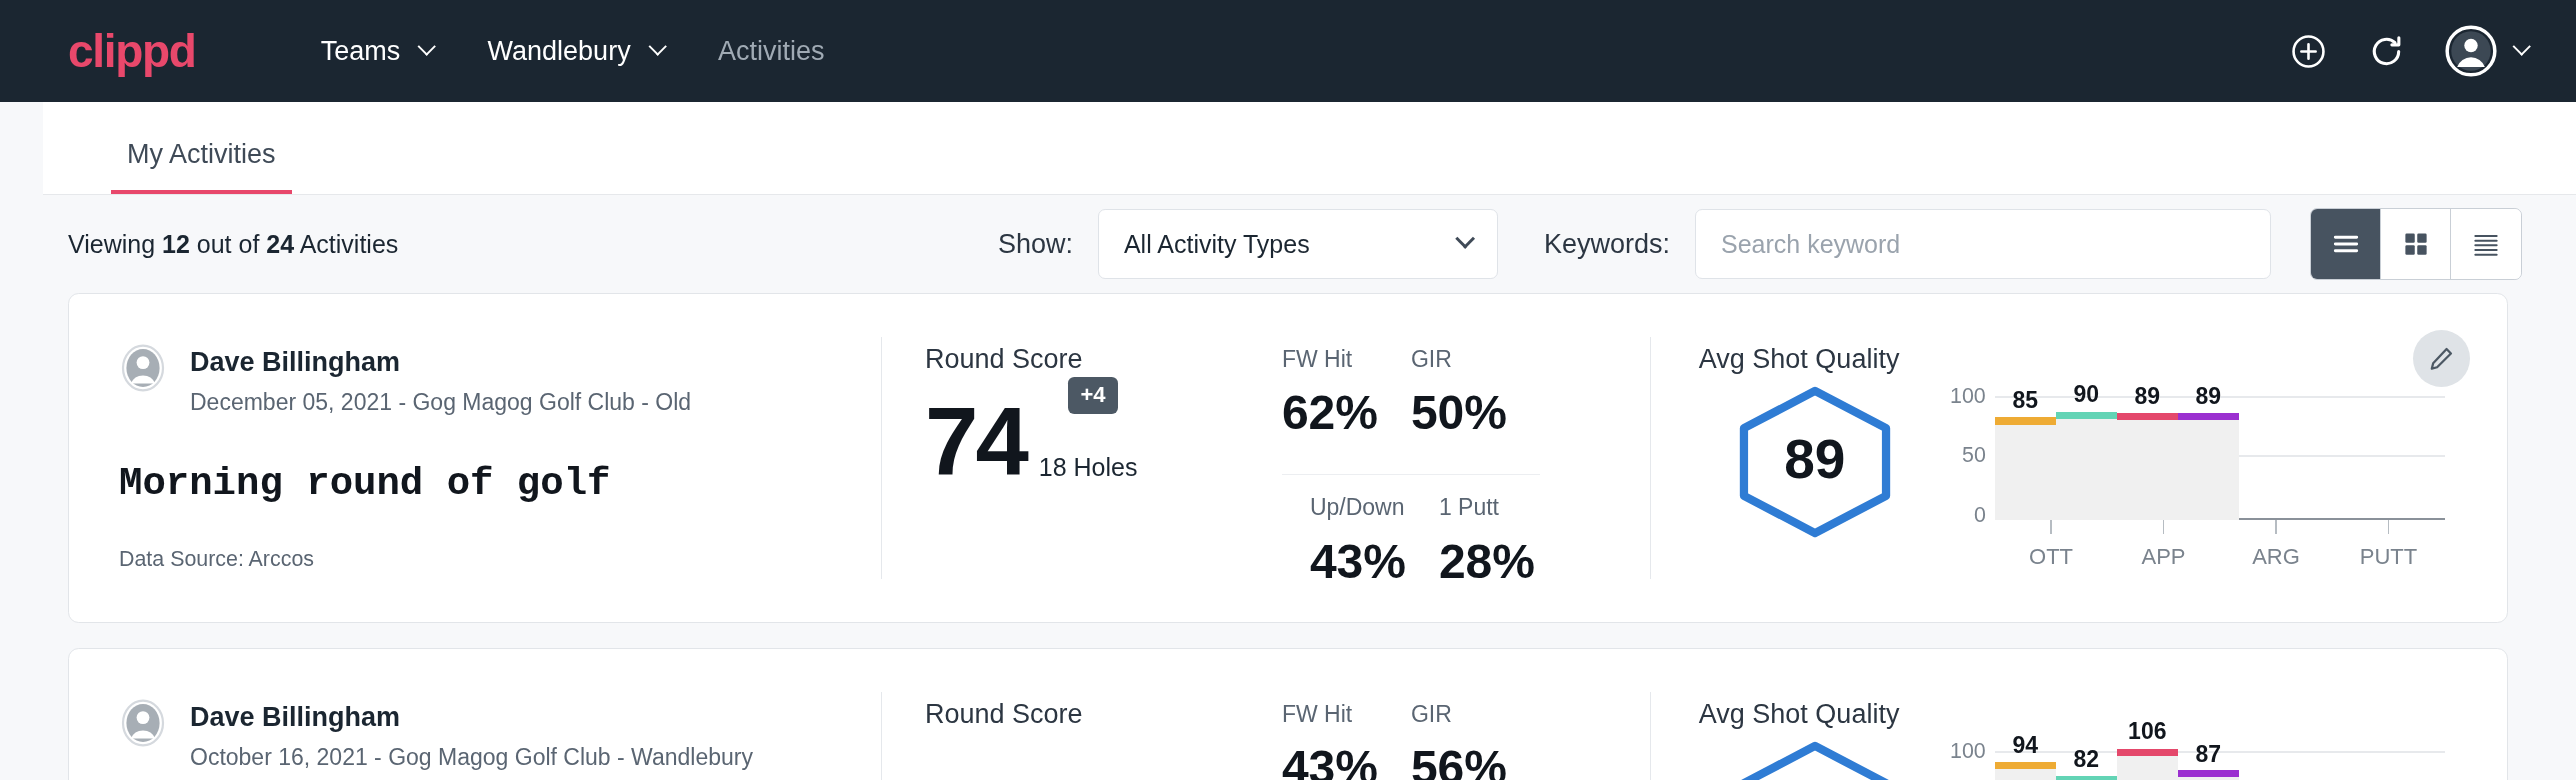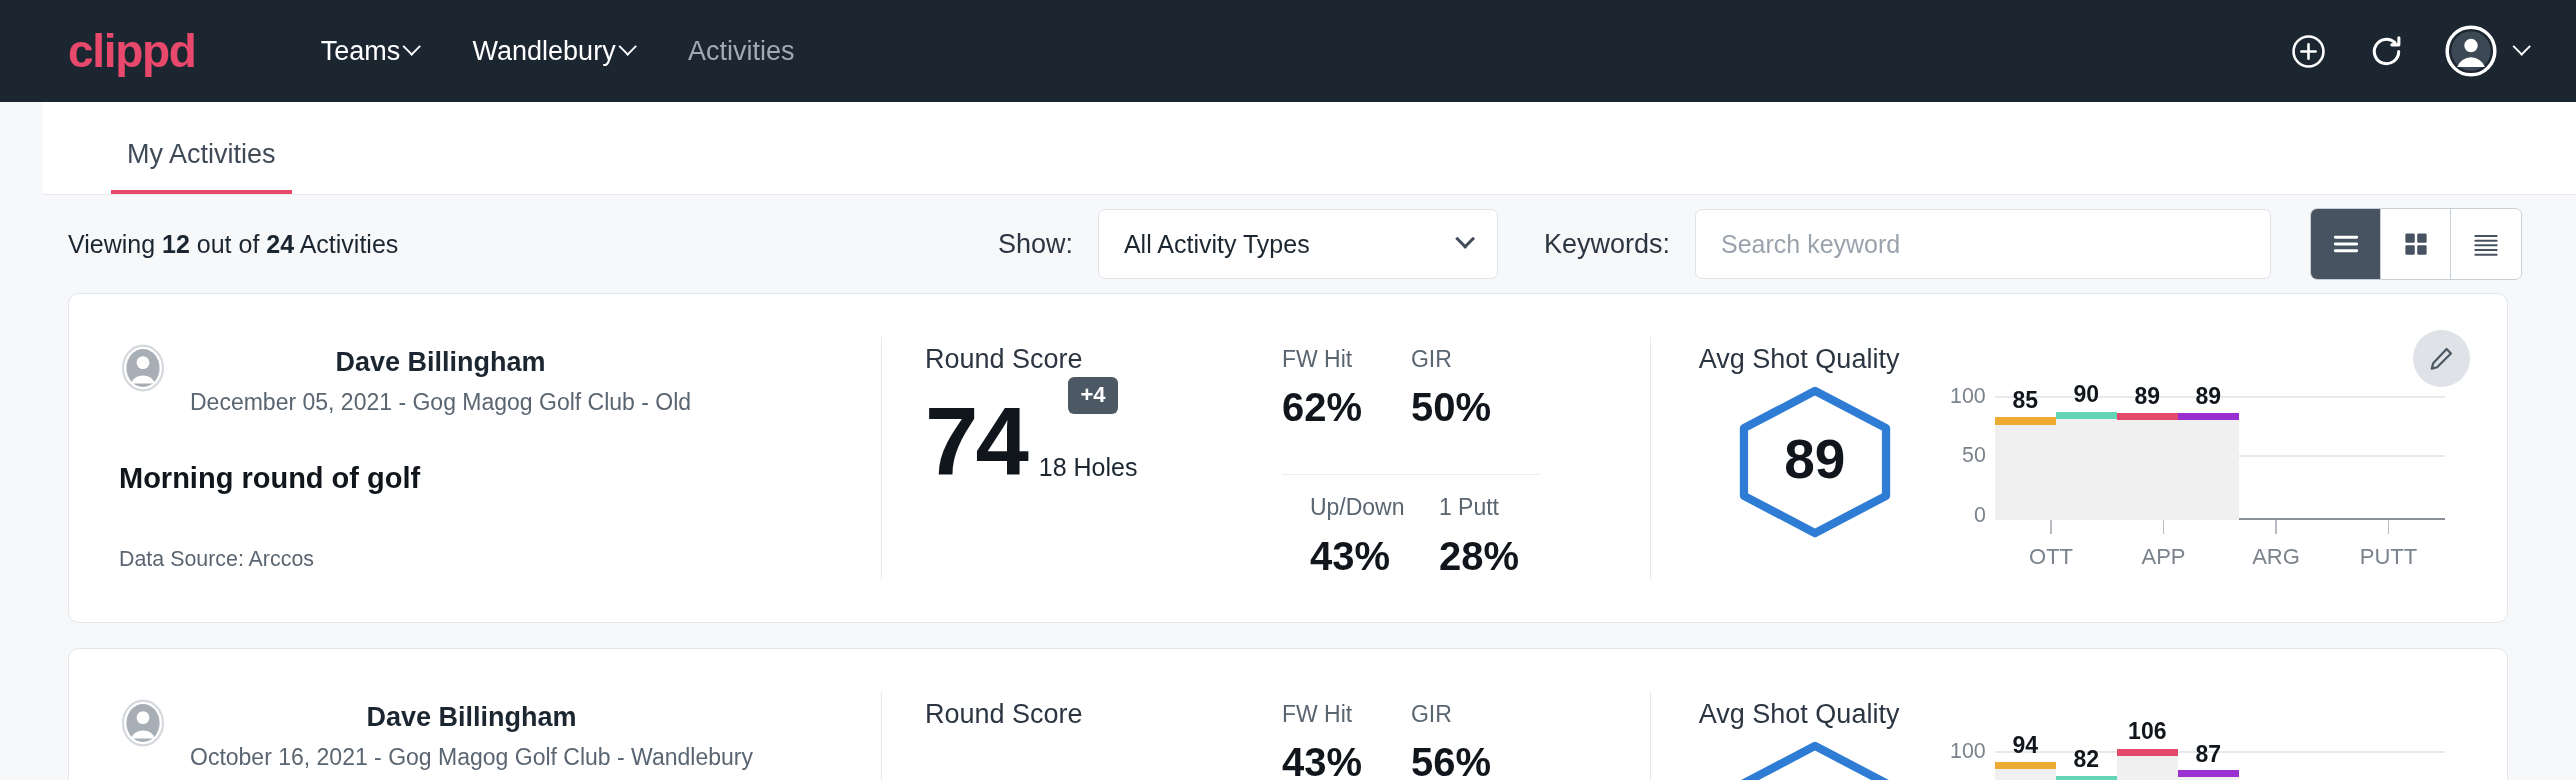--- a/index.html
+++ b/index.html
@@ -22,21 +22,21 @@
   .logo {
     font-size: 46px;
     font-weight: 700;
     color: #e8486b;
     letter-spacing: -1.3px;
     margin-right: 98px;
     line-height: 1;
   }
   .navlinks { display: flex; align-items: center; gap: 0px; flex: 1; }
   .navlink {
-    display: flex; align-items: center; gap: 5px;
+    display: flex; align-items: center; gap: 20px;
     color: #ffffff;
     font-size: 27px;
     padding: 9px 27px;
     cursor: pointer;
     white-space: nowrap;
   }
   .navlink.dim { color: #a0aab4; }
   .chev {
     display: inline-block;
     width: 13.4px; height: 13.4px;
@@ -128,24 +128,24 @@
     background: #ffffff;
     border: 0.9px solid #e2e5e9;
     border-radius: 10.7px;
     height: 330px;
     display: flex;
     position: relative;
     margin-bottom: 25px;
   }
   .col-left { width: 812px; padding: 50px 0 0 50px; position: relative; }
   .who { display: flex; align-items: flex-start; gap: 23px; }
-  .who-txt { padding-top: 1.8px; text-align: center; }
+  .who-txt { padding-top: 1.8px; }
   .who-name { font-size: 27px; font-weight: 700; color: #1b2631; line-height: 1.2; }
   .who-sub { font-size: 23px; color: #5a6572; margin-top: 10.7px; }
-  .card-title { font-size: 29px; font-weight: 700; color: #11161d; margin-top: 46px; }
+  .card-title { font-size: 39px; font-weight: 700; color: #11161d; margin-top: 46px; font-family: Liberation Mono, monospace; }
   .datasource { font-size: 21.4px; color: #5a6572; position: absolute; bottom: 50px; left: 50px; }
 
   .vdiv { width: 0.9px; background: #e5e8ec; margin: 43px 0; }
 
   .col-score { width: 768px; padding: 50px 0 0 43px; display: flex; }
   .score-block { width: 357px; }
   .blk-label { font-size: 27px; color: #2c3642; }
   .score-row { display: flex; align-items: flex-end; margin-top: 21.4px; position: relative; }
   .big-score { font-size: 96px; font-weight: 700; color: #11161d; line-height: 0.95; letter-spacing: -2.7px; }
   .badge {
@@ -153,21 +153,21 @@
     font-size: 22px; font-weight: 700;
     border-radius: 6.2px;
     padding: 5.4px 12.5px;
     position: absolute; left: 143px; top: -19.6px;
   }
   .holes { font-size: 25px; color: #1b2631; margin-left: 12.5px; padding-bottom: 5.4px; }
 
   .stats { display: grid; grid-template-columns: 129px 129px; column-gap: 0px; padding-top: 1.8px; }
   .stat { padding-right: 25px; }
   .stat .sl { font-size: 23px; color: #5a6572; }
-  .stat .sv { font-size: 40px; font-weight: 700; color: #11161d; margin-top: 12.5px; }
+  .stat .sv { font-size: 48px; font-weight: 700; color: #11161d; margin-top: 12.5px; }
   .stat.topcell { border-bottom: 1.8px solid #eceef1; }
   .stat.botcell { padding-top: 19.6px; margin-left: 28px; }
 
   .col-quality { flex: 1; padding: 50px 0 0 48px; }
   .hex-row { display: flex; align-items: flex-start; margin-top: 5.4px; }
   .hexwrap { width: 232px; display:flex; justify-content:center; padding-top: 5.4px; position: relative; }
   .hexnum {
     position: absolute; top: 0; left: 0; right: 0; bottom: 0;
     display: flex; align-items: center; justify-content: center;
     font-size: 55px; font-weight: 700; color: #11161d;

